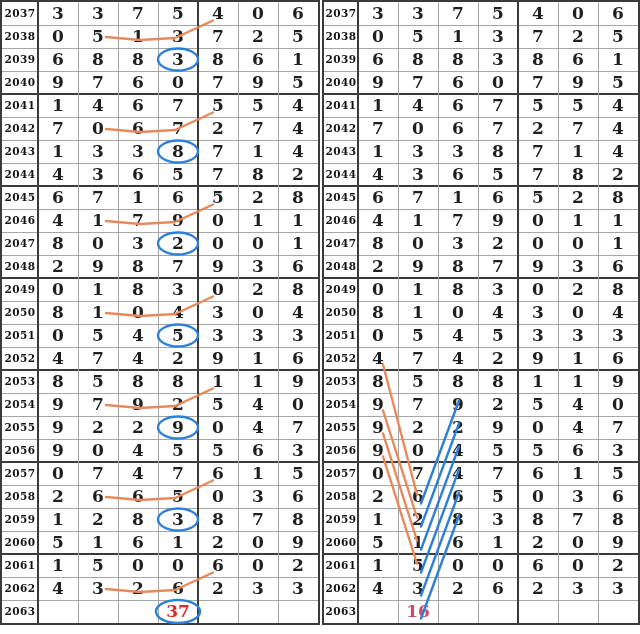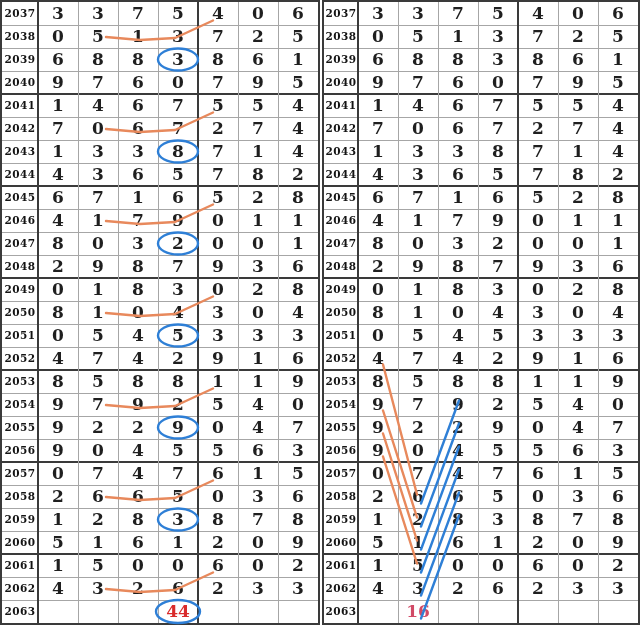--- a/index.html
+++ b/index.html
@@ -227,21 +227,21 @@
         <div class="cell digit">3</div>
         <div class="cell digit">2</div>
         <div class="cell digit">6</div>
         <div class="cell digit">2</div>
         <div class="cell digit">3</div>
         <div class="cell digit">3</div>
         <div class="cell row-label">2063</div>
         <div class="cell digit"></div>
         <div class="cell digit"></div>
         <div class="cell digit"></div>
-        <div class="cell digit result" style="color: rgb(217, 43, 43);">44</div>
+        <div class="cell digit result" style="color: rgb(217, 43, 43);">37</div>
         <div class="cell digit"></div>
         <div class="cell digit"></div>
         <div class="cell digit"></div>
       </div>
     <svg class="overlay" width="320" height="625" viewBox="0 0 320 625">
         <g shape-rendering="crispEdges">
           <line x1="2" x2="318" y1="25" y2="25" stroke="#A6A6A6" stroke-width="1"></line>
           <line x1="2" x2="318" y1="48" y2="48" stroke="#A6A6A6" stroke-width="1"></line>
           <line x1="2" x2="318" y1="71" y2="71" stroke="#A6A6A6" stroke-width="1"></line>
           <line x1="2" x2="318" y1="94" y2="94" stroke="#3A3A3A" stroke-width="2"></line>

